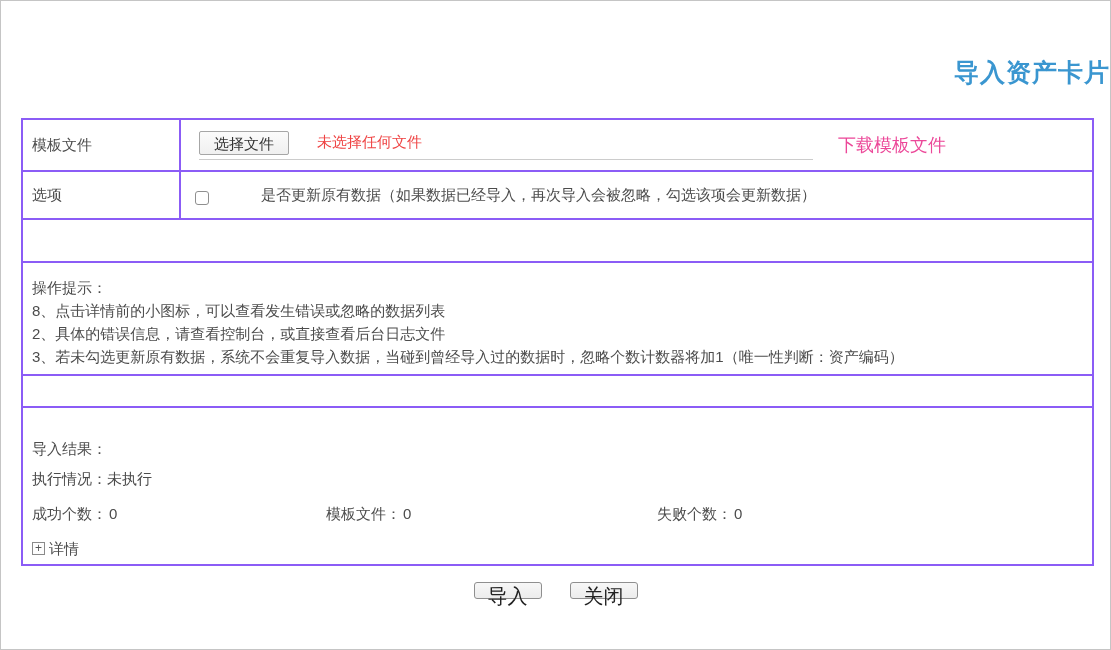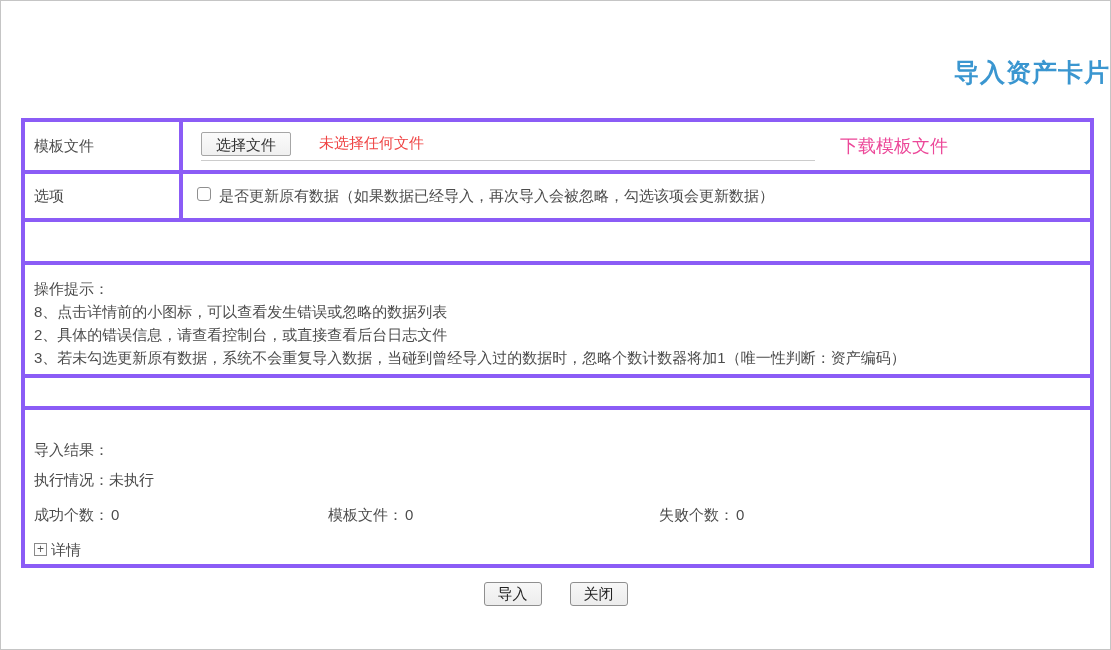--- a/index.html
+++ b/index.html
@@ -25,21 +25,21 @@
     color: #3a96d0;
     letter-spacing: 1px;
   }
   table.main {
     position: absolute; left: 20px; top: 117px;
     width: 1073px;
     border-collapse: collapse;
     table-layout: fixed;
     font-size: 15px; color: #4c4c4c;
   }
-  table.main td { border: 4px solid #8b5cf6; vertical-align: middle; }
+  table.main td { border: 2px solid #8b5cf6; vertical-align: middle; }
   td.label-cell { width: 158px; padding-left: 9px; }
   td.content-cell { padding-left: 18px; }
   tr.row-file td { height: 52px; }
   tr.row-opt td { height: 48px; }
   tr.row-empty1 td { height: 43px; }
   tr.row-tips td { height: 113px; }
   tr.row-empty2 td { height: 32px; }
   tr.row-result td { height: 158px; }
 
   .file-line { display: flex; align-items: center; }
@@ -55,21 +55,21 @@
     font-size: 15px; color: #333;
     font-family: inherit;
     background: linear-gradient(#fbfbfb, #f0f0f0);
     border: 1px solid #a6a6a6;
     border-radius: 2px;
     cursor: pointer;
   }
   .no-file { color: #ef4444; margin-left: 28px; font-size: 15px; }
   .download { margin-left: 25px; color: #ec4899; font-size: 18px; cursor: pointer; }
 
-  .opt-line { display: flex; align-items: flex-start; padding-left: 0; }
+  .opt-line { display: flex; align-items: flex-end; padding-left: 0; gap: 44px; }
   .checkbox {
     display: inline-block;
     width: 14px; height: 14px;
     border: 1px solid #8f8f8f;
     border-radius: 3px;
     background: #fff;
     margin-left: -4px;
     cursor: pointer;
     flex: none;
   }
@@ -101,23 +101,23 @@
     flex: none;
   }
   .detail-text { margin-left: 4px; }
 
   .btn-row {
     position: absolute; left: 0; top: 581px;
     width: 100%;
     display: flex; justify-content: center; gap: 28px;
   }
   .action-btn {
-    min-width: 43px; height: 24px;
+    min-width: 43px; height: 17px;
     padding: 0 13px;
-    font-size: 15px; color: #222;
+    font-size: 20px; color: #222;
     font-family: inherit;
     background: linear-gradient(#f7f7f7, #ececec);
     border: 1px solid #8f8f8f;
     border-radius: 3px;
     cursor: pointer;
   }
 </style>
 </head>
 <body>
 

